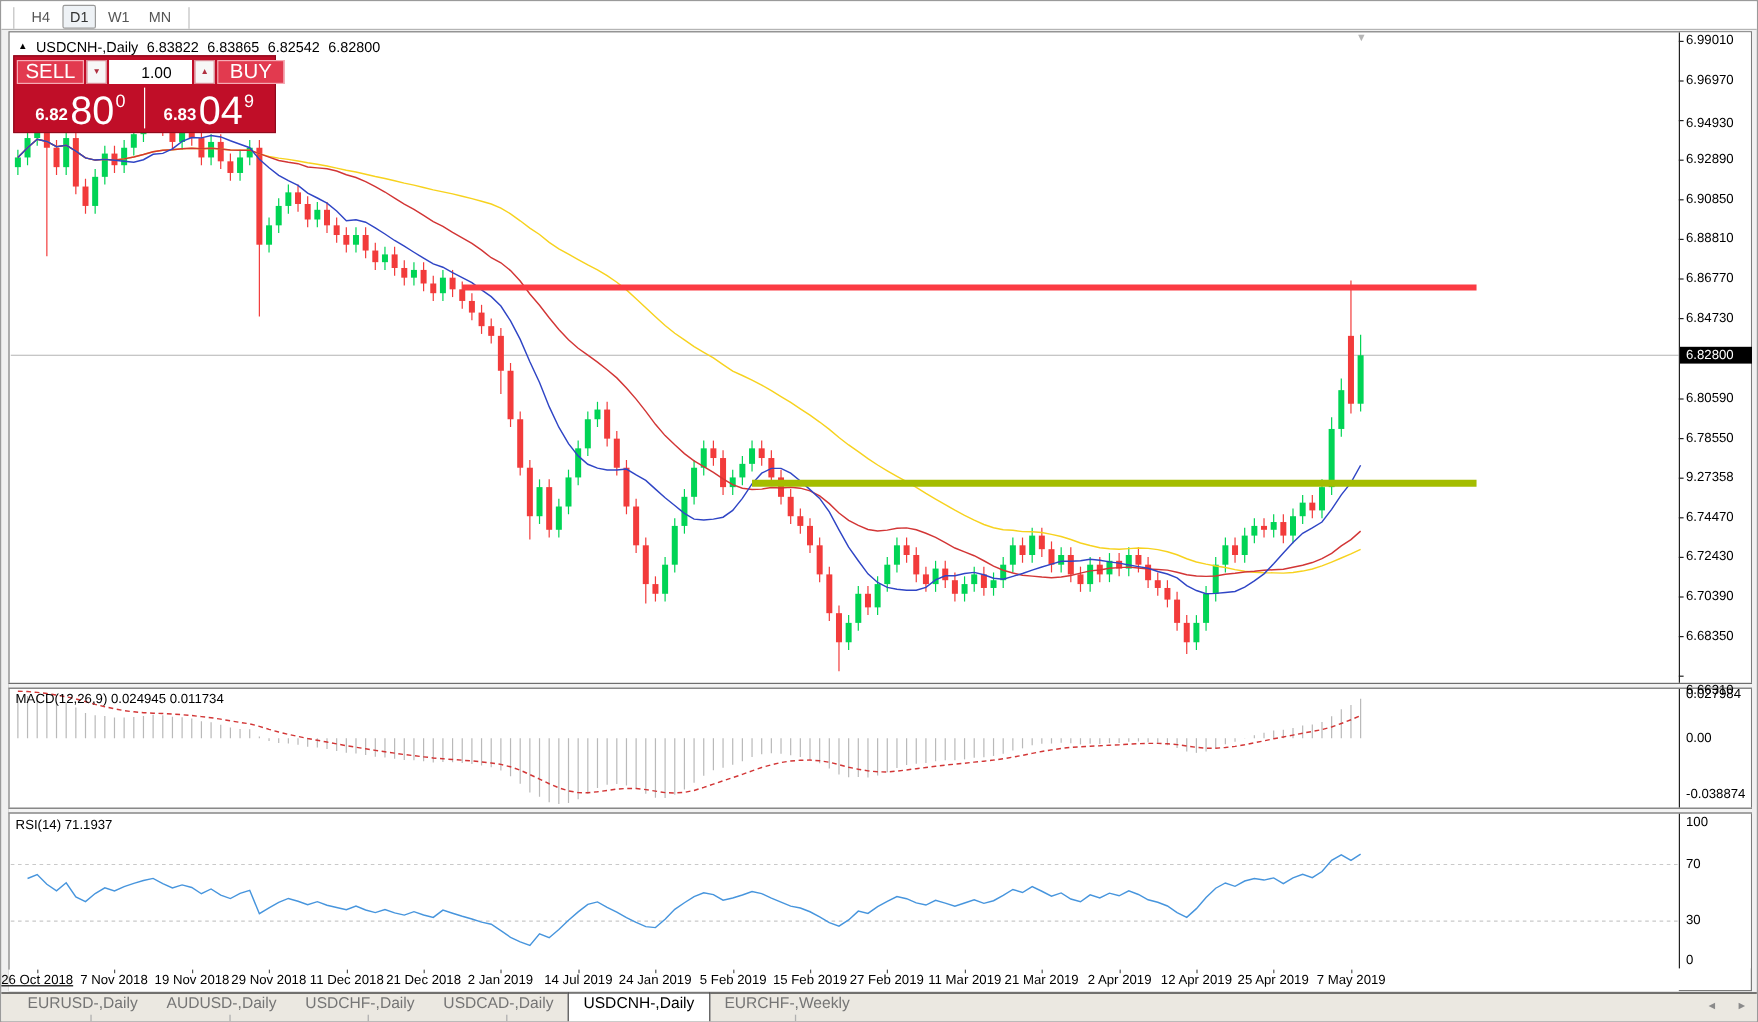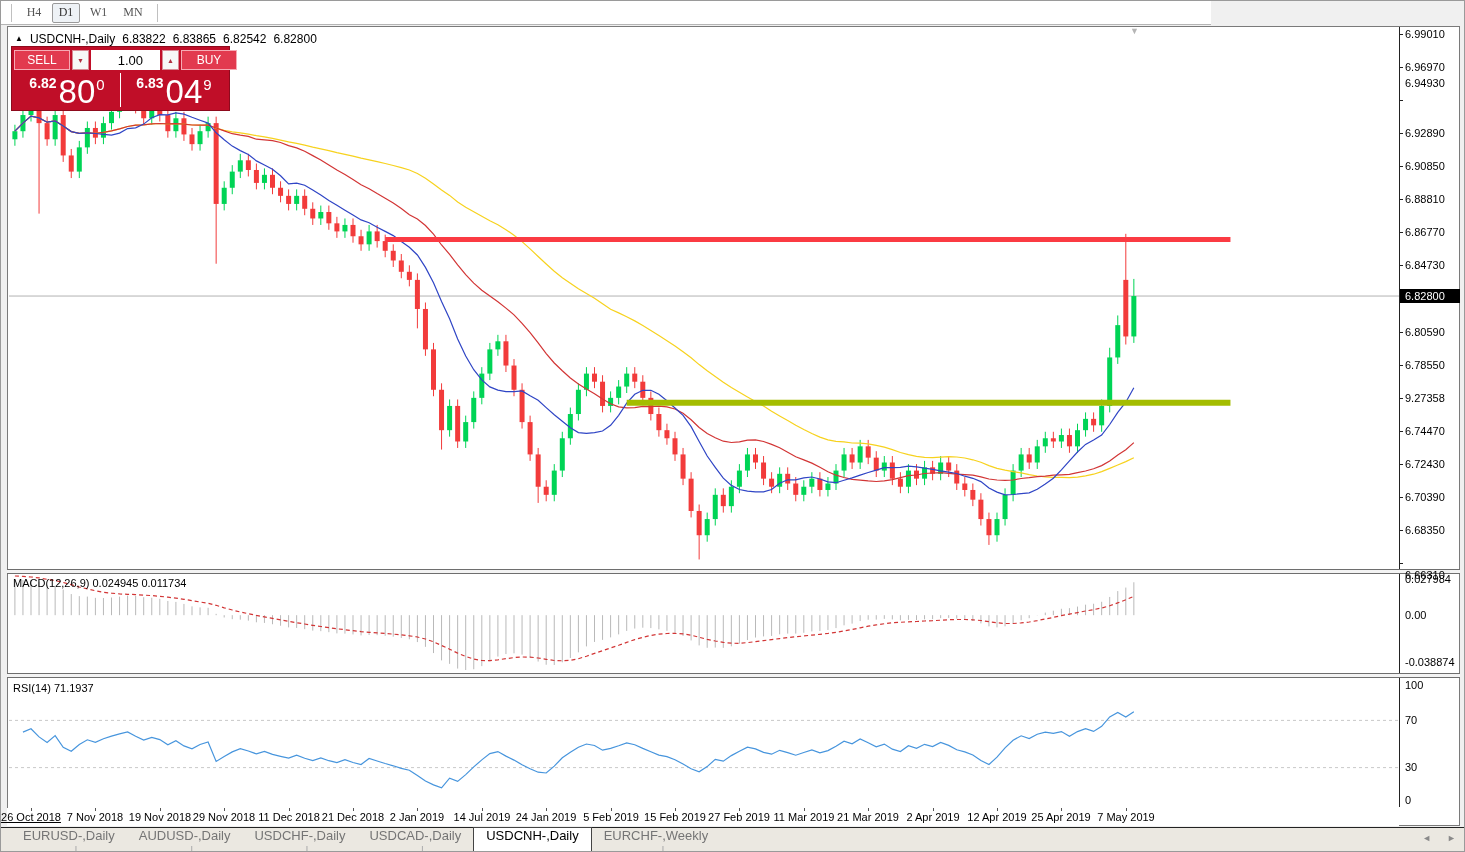--- a/index.html
+++ b/index.html
@@ -1,22 +1,22 @@
 <!DOCTYPE html>
 <html><head>
 <meta charset="utf-8">
 <style>
   * { margin:0; padding:0; box-sizing:border-box; }
   html,body { width:1465px; height:852px; overflow:hidden; background:#f0f0f0;
     font-family:"Liberation Sans", sans-serif; position:relative; }
   body { border:1px solid #9a9a9a; }
 
   
-  #toolbar { position:absolute; left:0; top:0; width:1210px; height:24px; background:#ffffff;
-    border-bottom:1px solid #b5b5b5; display:flex; align-items:center; z-index:6;font-family:Liberation Serif, serif; }
+  #toolbar { position:absolute; left:0; top:0; width:1465px; height:24px; background:#ffffff;
+    border-bottom:1px solid #b5b5b5; display:flex; align-items:flex-end; z-index:6; }
   .tb-divider { width:1px; height:18px; background:#c0c0c0; margin:0 6px; }
   .tf-btn { min-width:28px; height:20px; display:flex; align-items:center; justify-content:center;
     font-size:12px; color:#555; padding:0 5px; margin:0 2px; border:1px solid transparent; cursor:default; }
   .tf-btn.active { border:1px solid #9a9a9a; background:#eef2f6; border-radius:2px; color:#333; }
 
   
   #chart-bg { position:absolute; left:6px; top:25px; width:1453px; height:800px; background:#ffffff;
     border:1px solid #7a7a7a; z-index:0; }
   #axis-col { position:absolute; left:1398px; top:26px; width:60px; height:780px; background:#ffffff;
     border-left:1px solid #222; z-index:2; }
@@ -30,28 +30,28 @@
   #chart-title { position:absolute; left:14px; top:31px; z-index:5; font-size:12px; color:#000;
     display:flex; gap:7px; align-items:center; }
   #chart-title .marker { font-size:8px; position:relative; top:-1px; }
   #shift-marker { position:absolute; left:1129px; top:25px; color:#b5b5b5; font-size:9px; z-index:4; }
 
   
   #trade-panel { position:absolute; left:10px; top:45px; width:219px; height:65px; background:#c00e28;
     z-index:5; padding:3px; box-shadow:0 0 0 1px #8d0a1d inset; }
   .tp-row1 { display:flex; align-items:center; gap:2px; height:22px; }
   .tp-btn { flex:0 0 56px; height:20px; background:#e23a4f; border:1px solid #f6aab4; color:#fff;
-    font-size:12px; display:flex; align-items:center; justify-content:center; cursor:pointer; }
+    font-size:17px; display:flex; align-items:center; justify-content:center; cursor:pointer; }
   .spin { flex:0 0 17px; height:20px; background:#f7f7f7; border:1px solid #d98a95; color:#b03040;
     font-size:7px; display:flex; align-items:center; justify-content:center; cursor:pointer; }
   #volume-input { flex:1 1 auto; width:69px; height:20px; border:1px solid #ffffff; background:#fff;
     font-size:13px; text-align:right; padding-right:16px; font-family:"Liberation Sans",sans-serif; }
   .tp-row2 { display:flex; height:38px; }
   .tp-price { flex:1; display:flex; align-items:flex-end; justify-content:center; color:#fff; padding-bottom:2px; }
-  .tp-price .small { font-size:14px; font-weight:bold; margin-right:2px; margin-bottom:16px; }
+  .tp-price .small { font-size:14px; font-weight:bold; margin-right:2px; margin-bottom:4px; }
   .tp-price .big { font-size:33px; line-height:30px; font-weight:normal; }
   .tp-price .sup { font-size:15px; margin-bottom:14px; margin-left:1px; }
   .tp-sep { width:1px; background:#ffffff; margin:2px 0; }
 
   
   .pa-label { position:absolute; left:1404px; font-size:11px; color:#000; z-index:3; }
   .pa-tick { position:absolute; left:1398px; width:4px; height:1px; background:#222; z-index:3; }
   #price-chip { position:absolute; left:1399px; width:60px; height:14px; background:#000; color:#fff;
     font-size:11px; text-align:left; padding-left:5px; z-index:4; line-height:14px; }
   .ind-label { position:absolute; left:12px; font-size:11px; color:#000; z-index:3; }
@@ -641,21 +641,21 @@
   </div>
 <div id="tab-nav">
   <span>◄</span>
   <span>►</span>
 </div>
 
 <div class="pa-label" style="top: 27px;">6.99010</div>
 <div class="pa-tick" style="top: 33px;"></div>
 <div class="pa-label" style="top: 60px;">6.96970</div>
 <div class="pa-tick" style="top: 66px;"></div>
-<div class="pa-label" style="top: 76px;">6.94930</div>
+<div class="pa-label" style="top: 96px;">6.94930</div>
 <div class="pa-tick" style="top: 99px;"></div>
 <div class="pa-label" style="top: 126px; text-align: center;">6.92890</div>
 <div class="pa-tick" style="top: 132px;"></div>
 <div class="pa-label" style="top: 159px;">6.90850</div>
 <div class="pa-tick" style="top: 165px;"></div>
 <div class="pa-label" style="top: 192px;">6.88810</div>
 <div class="pa-tick" style="top: 198px;"></div>
 <div class="pa-label" style="top: 225px;">6.86770</div>
 <div class="pa-tick" style="top: 231px;"></div>
 <div class="pa-label" style="top: 258px;">6.84730</div>

